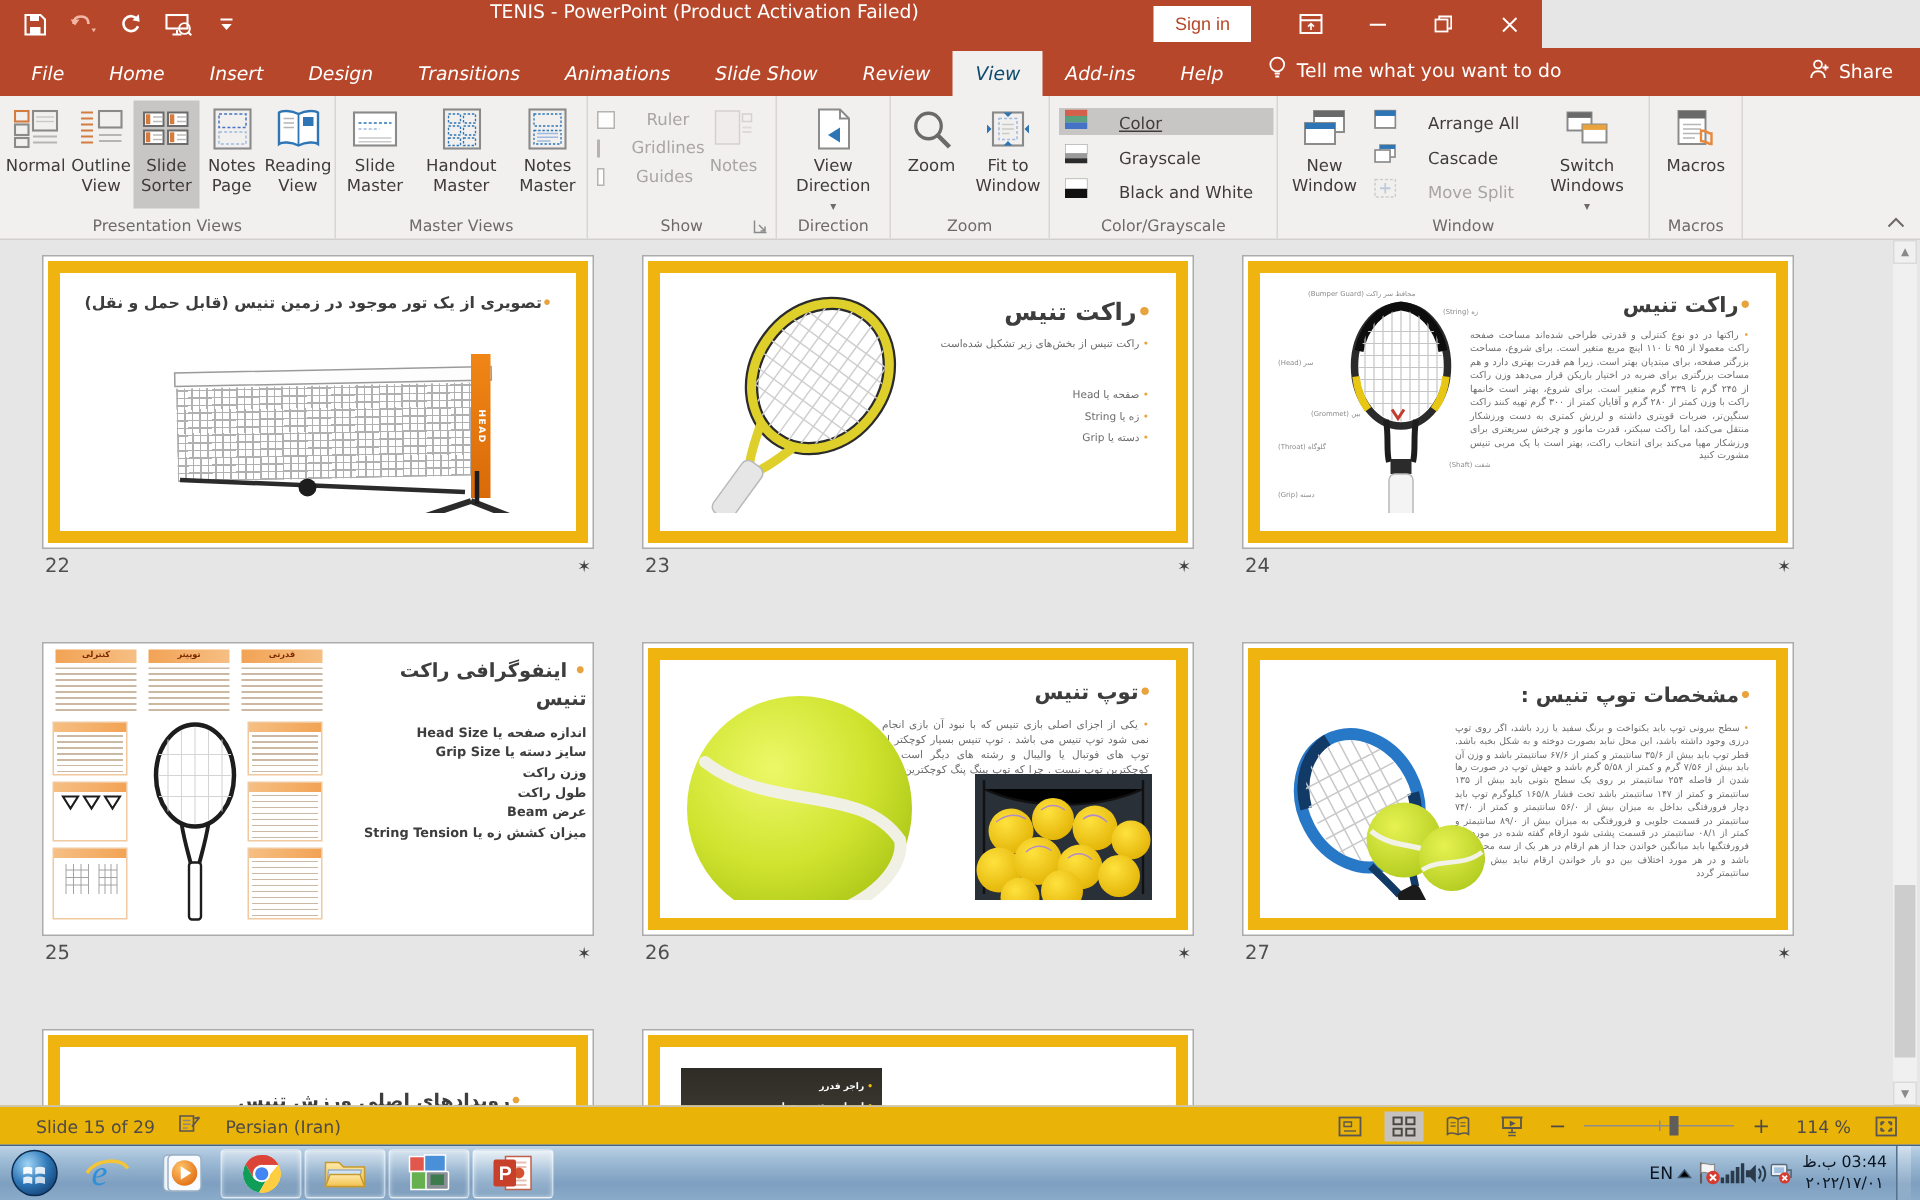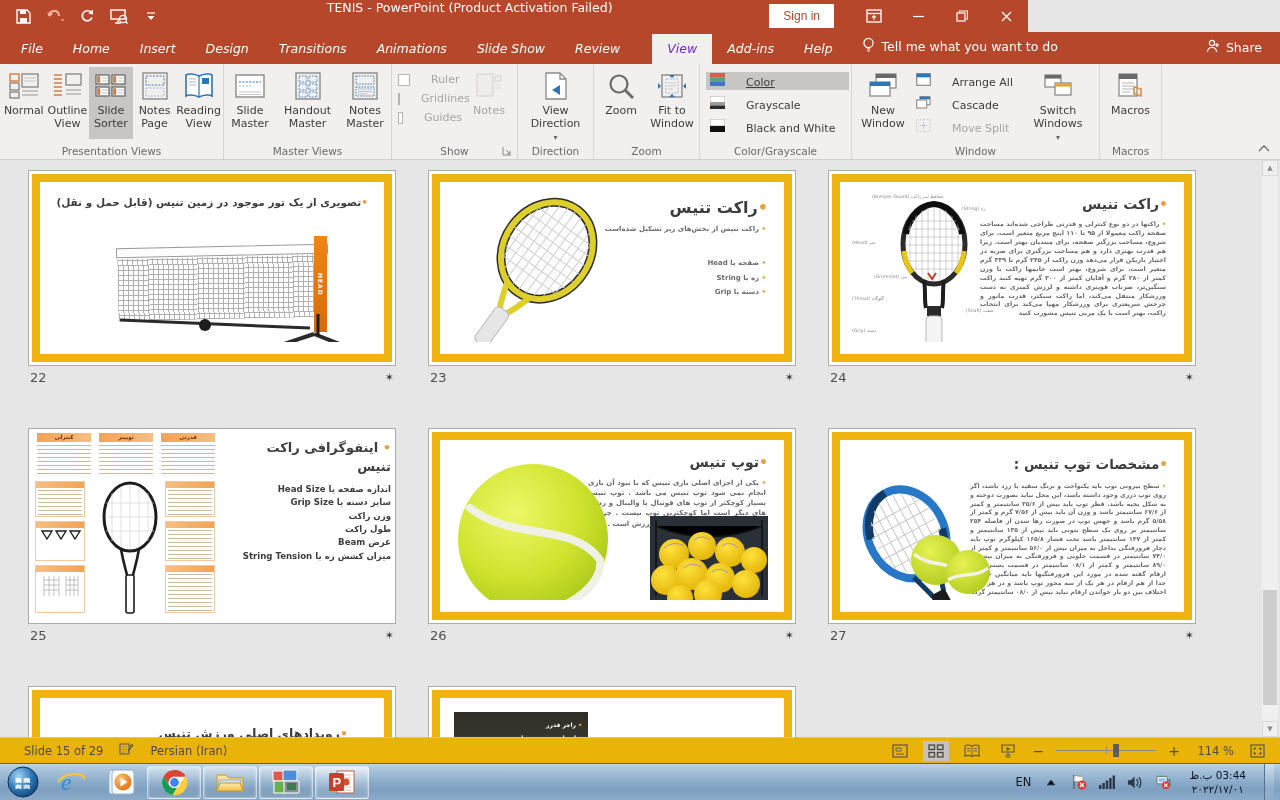--- a/index.html
+++ b/index.html
@@ -12,21 +12,21 @@
   .qat { display:flex; align-items:center; gap:14px; padding-left:14px; width:170px; }
   .qat .qbtn { width:18px; height:18px; display:flex; align-items:center; justify-content:center; }
   .tb-title { flex:1; text-align:center; font-size:12.5px; color:#fff; white-space:nowrap; }
   .tb-right { display:flex; align-items:center; height:100%; }
   .signin { background:#fff; color:#b7472a; font-size:12px; border:none; padding:5px 14px; margin-right:18px; cursor:pointer; }
   .winbtn { width:44px; height:32px; display:flex; align-items:center; justify-content:center; color:#fff; font-size:13px; }
 
   
   .tabrow { position:absolute; left:0; top:32px; width:1280px; height:32px; background:#b7472a; display:flex; align-items:flex-end; color:#fff; }
   .tab { padding:7px 15px 8px; font-size:12.5px; white-space:nowrap;font-style:italic; }
-  .tab.active { background:#f1f0ef; color:#6d28d9;margin-left:17px; }
+  .tab.active { background:#f1f0ef; color:#0c4a6e; }
   .tellme { display:flex; align-items:center; gap:7px; padding:7px 14px 8px; font-size:12.5px; }
   .share { margin-left:auto; display:flex; align-items:center; gap:6px; padding:7px 18px 8px; font-size:12.5px; }
 
   
   .ribbon { position:absolute; left:0; top:64px; width:1280px; height:96px; background:#f1f0ef; border-bottom:1px solid #d2cfcc; display:flex; }
   .rgroup { position:relative; height:100%; border-right:1px solid #d8d5d2; padding:3px 2px 16px; display:flex; align-items:flex-start; }
   .glabel { position:absolute; bottom:2px; left:0; right:0; text-align:center; font-size:10.5px; color:#6e6a66; }
   .bigbtn { width:47px; min-height:72px; display:flex; flex-direction:column; align-items:center; padding-top:3px; font-size:11px; color:#3f3c39; text-align:center; line-height:1.18; cursor:pointer; }
   .bigbtn .ic { width:34px; height:32px; display:flex; align-items:center; justify-content:center; margin-bottom:3px; }
   .bigbtn.sel { background:#c8c6c4; }
@@ -44,21 +44,21 @@
   .sorter { position:absolute; left:0; top:160px; width:1280px; height:577px; background:#e6e6e6; overflow:hidden; }
   .cell { position:absolute; width:368px; height:230px; }
   .thumb { position:absolute; left:0; top:0; width:368px; height:196px; background:#fff; border:1px solid #ababab; cursor:pointer; }
   .frame { position:absolute; inset:3px; border:8px solid #f0b410; background:#fff; }
   .scontent { position:absolute; inset:12px; overflow:hidden; }
   .meta { position:absolute; left:2px; top:200px; width:364px; display:flex; justify-content:space-between; align-items:center; }
   .snum { font-size:13px; color:#4f4f4f; }
   .sstar { font-size:11px; color:#3f3f3f; cursor:pointer; }
   .s-title { direction:rtl; text-align:right; font-weight:bold; color:#3d3d3d; }
   .obullet { color:#e8a33d; }
-  .s-body { direction:rtl; text-align:justify; color:#6b6b6b; line-height:1.5;font-weight:bold; }
+  .s-body { direction:rtl; text-align:justify; color:#6b6b6b; line-height:1.5; }
   .mesh { background-image:repeating-linear-gradient(0deg,#b0b0b0 0 1px,transparent 1px 5px),repeating-linear-gradient(90deg,#b0b0b0 0 1px,transparent 1px 5px); }
   .headpost { writing-mode:vertical-rl; color:#fff; font-size:6px; font-weight:bold; letter-spacing:1px; display:flex; align-items:center; justify-content:center; }
   .txl { background:repeating-linear-gradient(180deg,#cbb9a4 0 1px,transparent 1px 4px); }
   .ibox { border:1px solid #f0c9a0; background:#fff; position:absolute; }
   .ihdr { height:6px; background:linear-gradient(90deg,#f6bf83,#f2a355); }
   .diag-lb { position:absolute; font-size:4.6px; color:#8a8a8a; direction:rtl; text-align:center; line-height:1.25; white-space:nowrap; }
 
   
   .statusbar { position:absolute; left:0; top:737px; width:1280px; height:26px; background:#eab308; border-top:1px solid #c6c3c0; display:flex; align-items:center; color:#4e4a47; font-size:11.5px; }
   .sb-left { display:flex; align-items:center; gap:16px; padding-left:24px; }
@@ -67,21 +67,21 @@
   .vbtn.sel { background:#c5c2bf; }
   .ztrack { width:100px; height:1px; background:#8f8c89; position:relative; }
   .ztick { position:absolute; left:50px; top:-3px; width:1px; height:7px; background:#8f8c89; }
   .zthumb { position:absolute; left:57px; top:-6px; width:6px; height:13px; background:#5a5document6560; background:#5f5c59; cursor:pointer; }
 
   
   .taskbar { position:absolute; left:0; top:763px; width:1280px; height:37px; background:linear-gradient(180deg,#bdd3e7 0%,#a7c2da 18%,#8fafcc 45%,#7e9fc0 70%,#8aabc9 100%); border-top:1px solid #46637f; display:flex; align-items:center; }
   .tk-btn { height:33px; margin:0 1px; display:flex; align-items:center; justify-content:center; cursor:pointer; }
   .tk-open { width:54px; border:1px solid rgba(255,255,255,.55); border-radius:3px; background:linear-gradient(180deg,rgba(255,255,255,.45),rgba(255,255,255,.12) 45%,rgba(90,120,150,.18)); box-shadow:inset 0 0 3px rgba(255,255,255,.6); }
   .tk-open.active { background:linear-gradient(180deg,rgba(255,255,255,.7),rgba(210,225,240,.45) 45%,rgba(130,160,190,.35)); }
-  .tray { margin-left:auto; display:flex; align-items:center; gap:12px; padding-right:6px; height:100%; }
+  .tray { margin-left:auto; display:flex; align-items:center; padding-right:6px; height:100%; }
   .tray-ic { width:16px; height:16px; display:flex; align-items:center; justify-content:center; }
   .clock { direction:rtl; text-align:center; font-size:10.5px; color:#0c1622; line-height:1.35; padding:0 6px; }
   .showdesk { width:10px; height:37px; border-left:1px solid #54718e; background:linear-gradient(180deg,rgba(255,255,255,.35),rgba(150,175,200,.25)); }
 
   
   .vscroll { position:absolute; right:2px; top:0; width:16px; height:577px; background:#f0f0f0; }
   .varrow { position:absolute; left:0; width:16px; height:16px; background:#f0f0f0; border:1px solid #dadada; color:#8a8a8a; font-size:7px; display:flex; align-items:center; justify-content:center; cursor:pointer; }
   .vthumb { position:absolute; left:1px; width:14px; background:#cdcdcd; cursor:pointer; }
 </style>
 </head>

